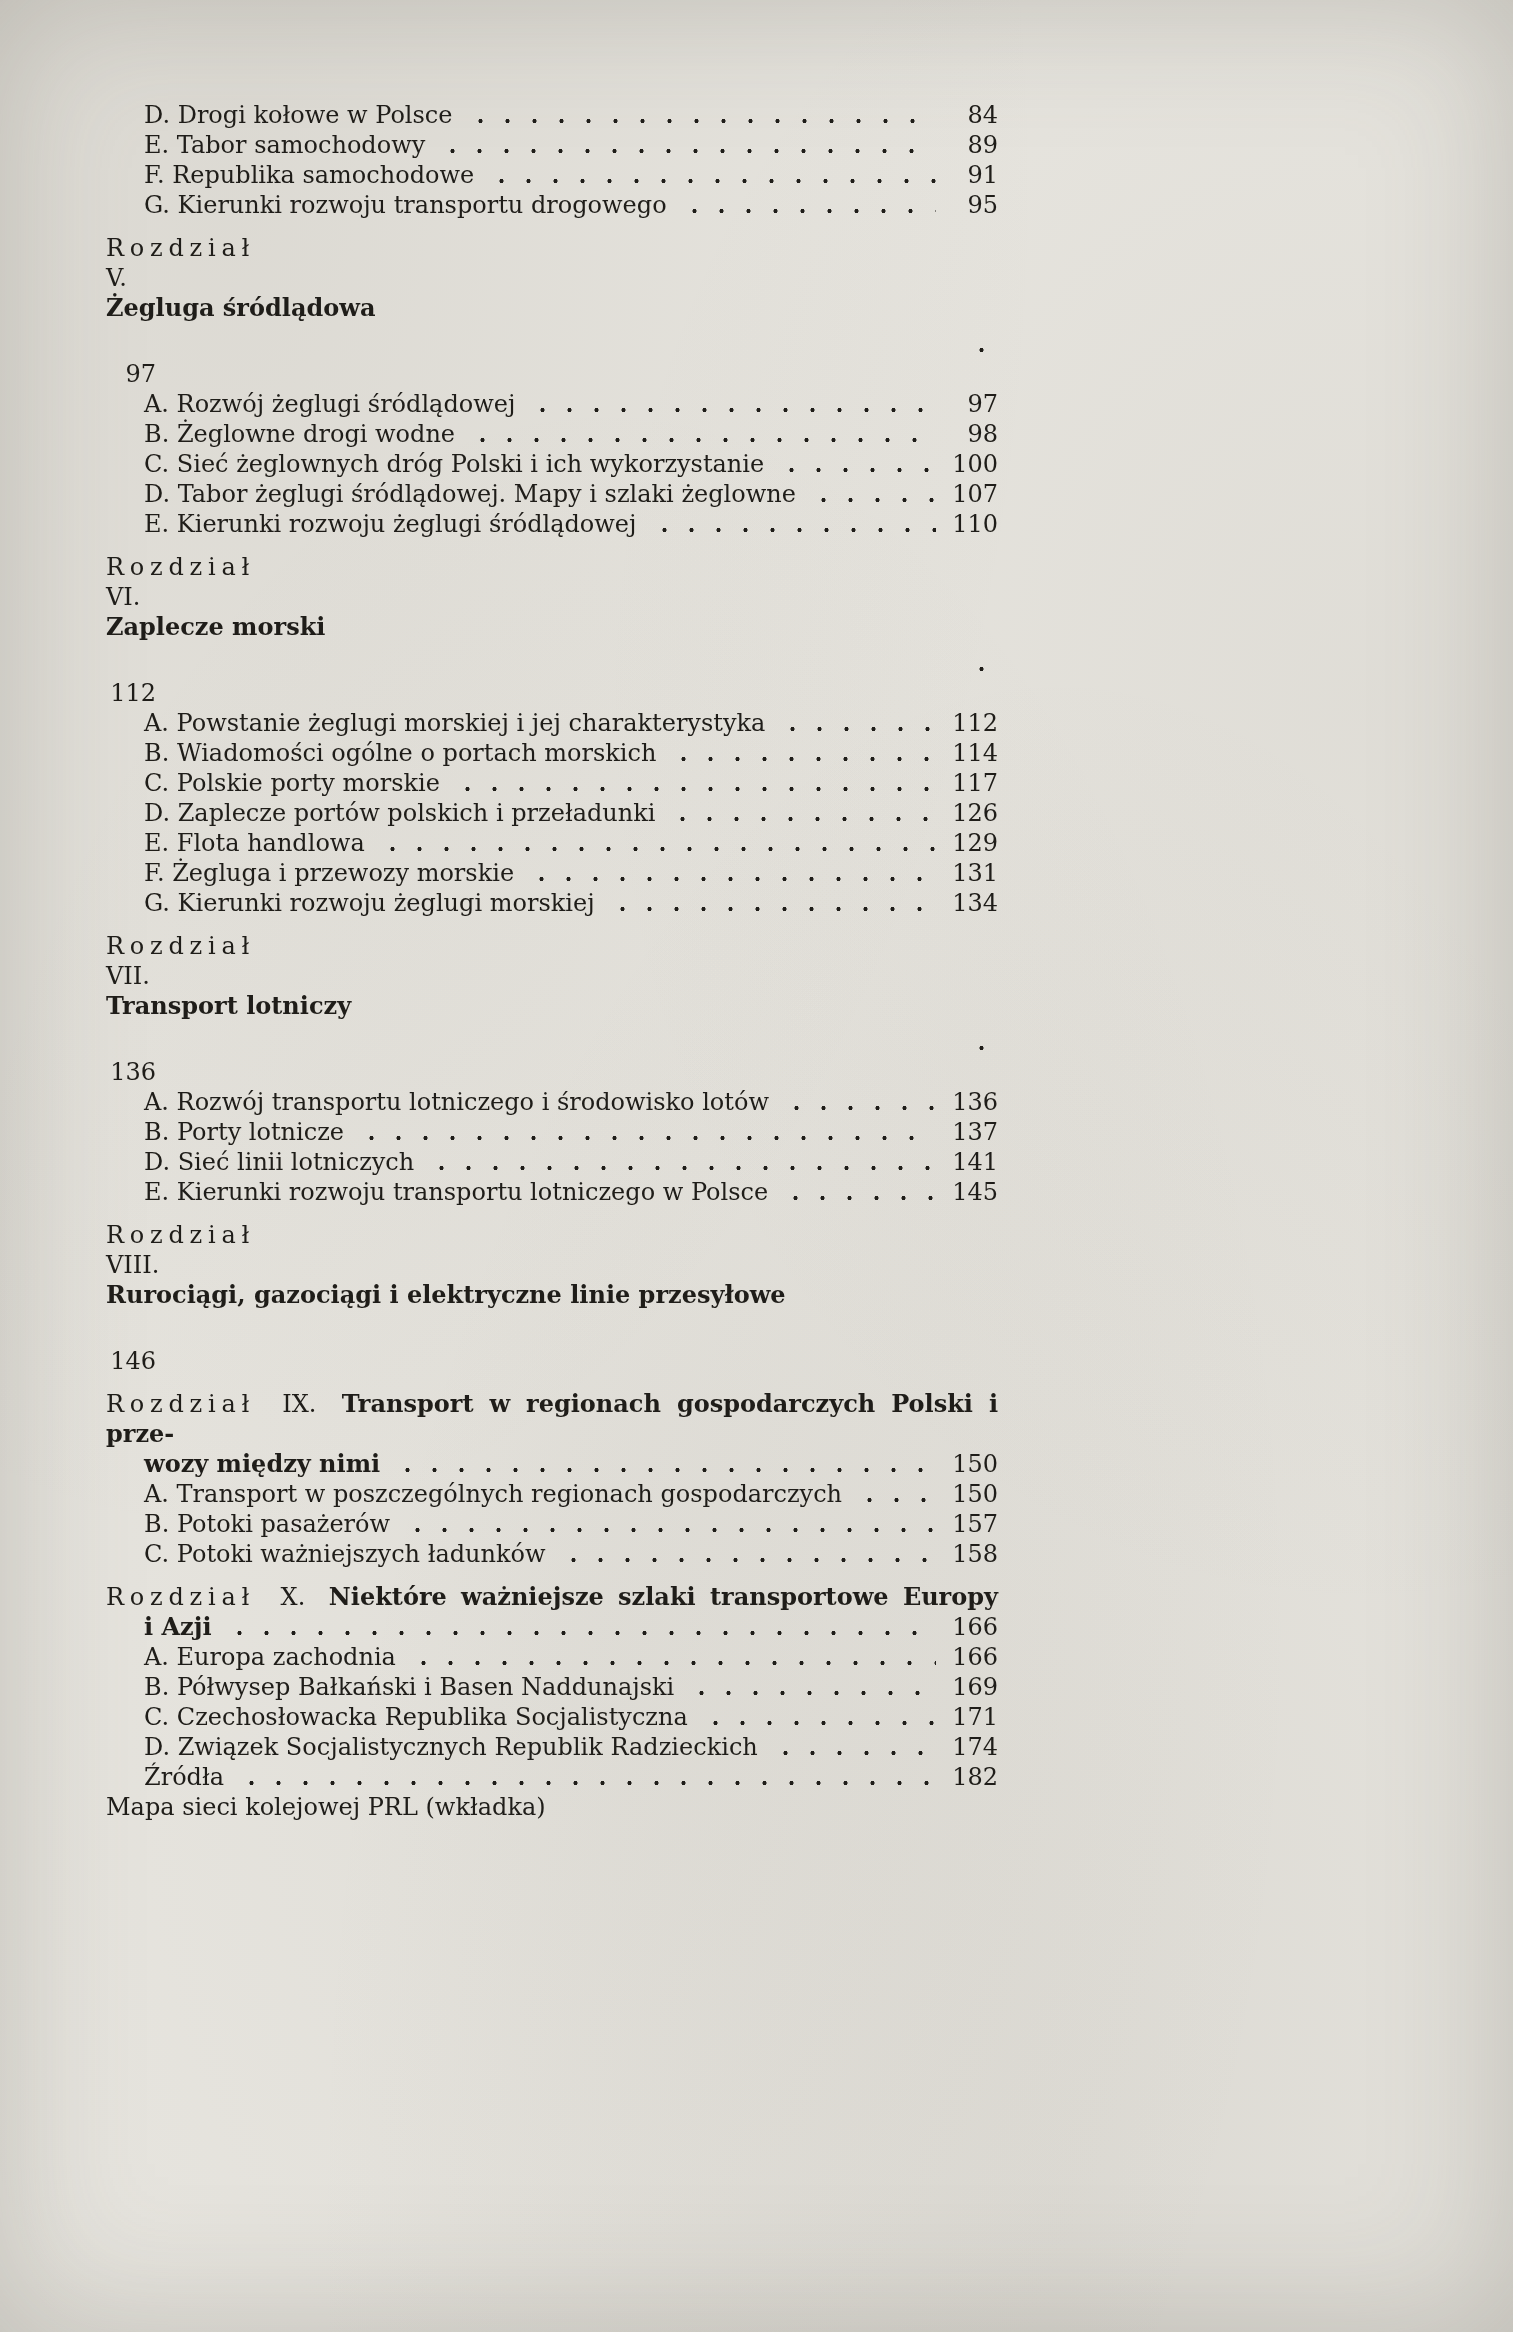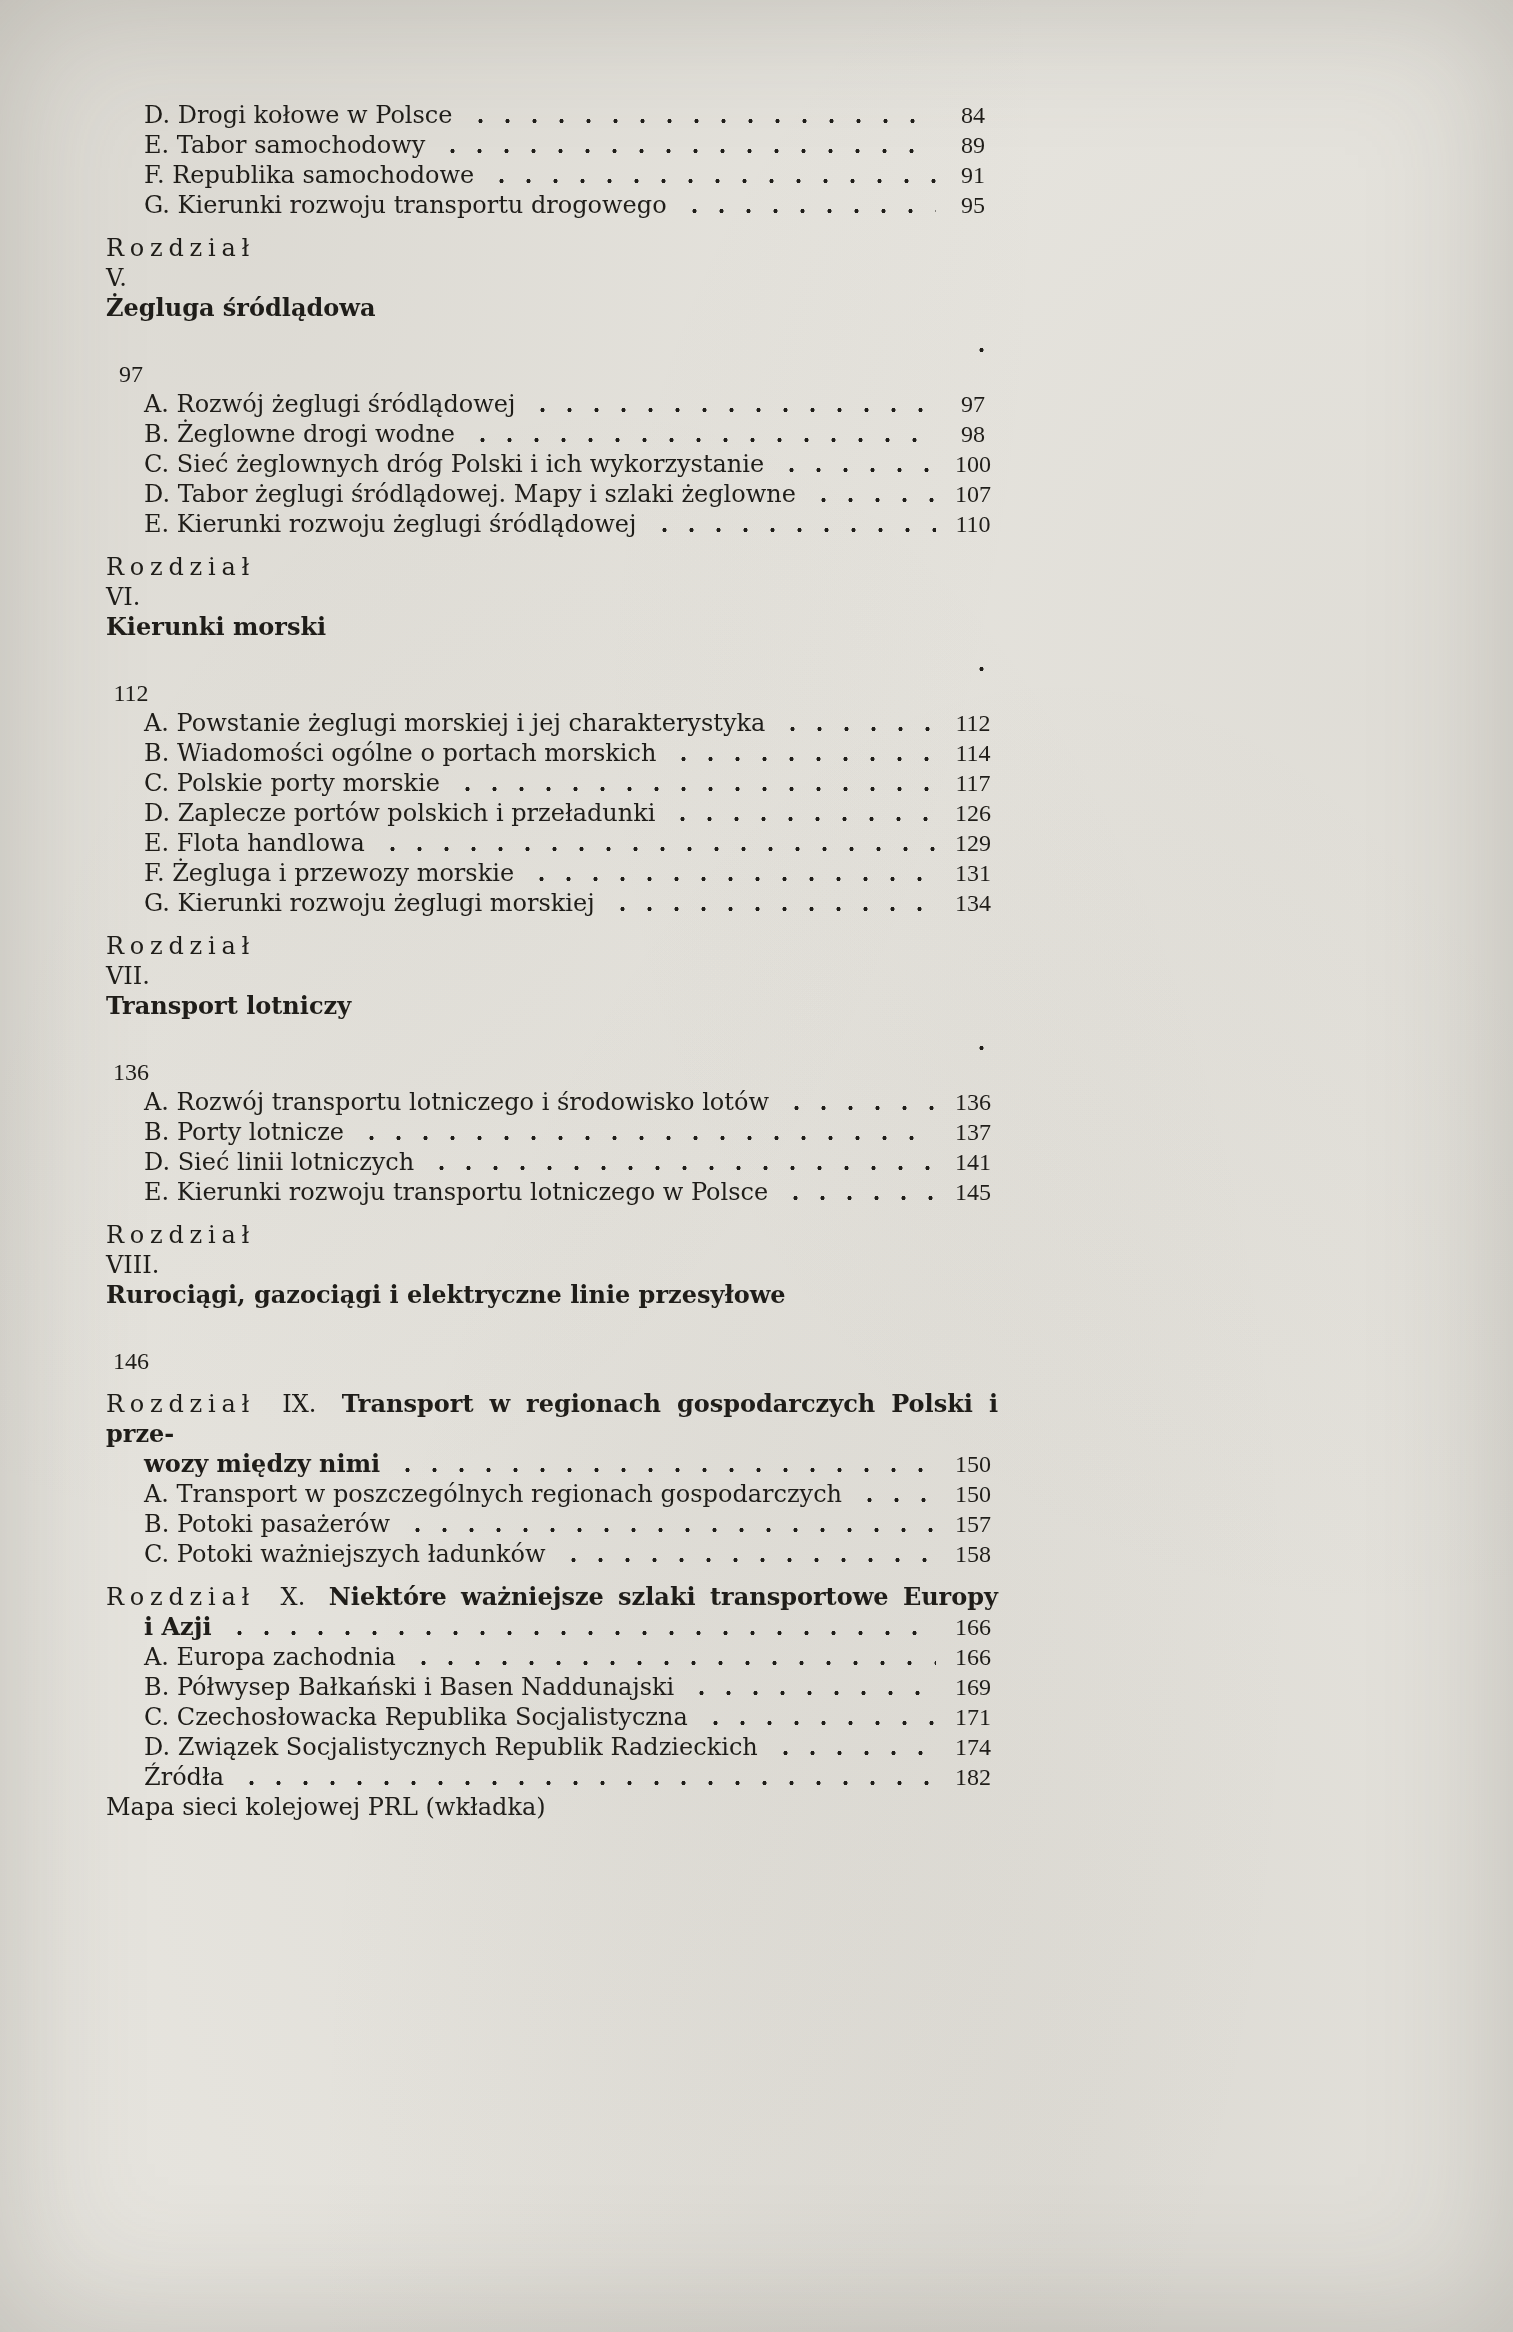--- a/index.html
+++ b/index.html
@@ -63,23 +63,22 @@
     align-self:flex-end;
     margin:0 12px 6px 14px;
     background-image:radial-gradient(circle, var(--ink) 1.8px, transparent 2.3px);
     background-size:27px 6px;
     background-repeat:repeat-x;
     background-position:left bottom;
   }
   .leader.no-dots{ background-image:none; }
   .page-num{
     min-width:50px;
-    text-align:center;
+    text-align:right;
     white-space:nowrap;
-    font-family:Liberation Serif, serif;
   }
 </style>
 </head>
 <body>
 
 <div class="page">
   <div class="toc">
       <div class="toc-row indent">
 
     <span class="line-text">D. Drogi kołowe w Polsce</span>
@@ -137,21 +136,21 @@
   </div>
       <div class="toc-row indent">
 
     <span class="line-text">E. Kierunki rozwoju żeglugi śródlądowej</span>
     <span class="leader"></span>
     <span class="page-num">110</span>
   </div>
       <div class="toc-row gap">
     <span class="chapter-word">Rozdział</span>
     <span class="chapter-num">VI.</span>
-    <span class="line-text bold">Kierunki morski</span>
+    <span class="line-text bold">Zaplecze morski</span>
     <span class="leader"></span>
     <span class="page-num">112</span>
   </div>
       <div class="toc-row indent">
 
     <span class="line-text">A. Powstanie żeglugi morskiej i jej charakterystyka</span>
     <span class="leader"></span>
     <span class="page-num">112</span>
   </div>
       <div class="toc-row indent">

